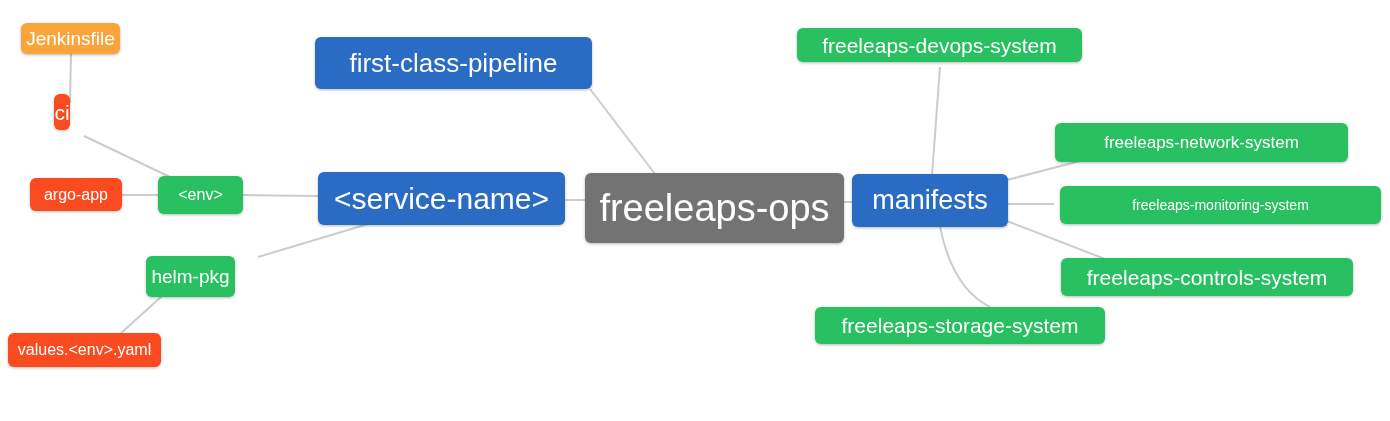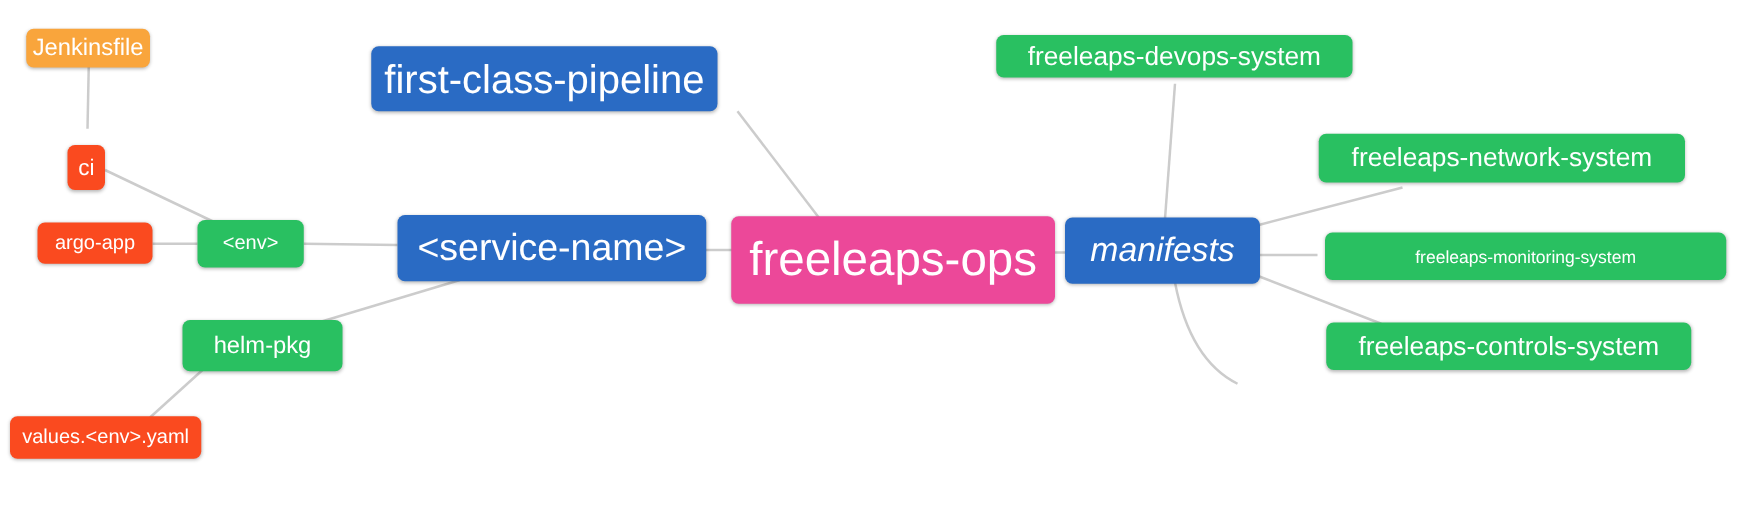--- a/index.html
+++ b/index.html
@@ -40,35 +40,35 @@
     box-shadow: 0 1px 3px rgba(0,0,0,0.28);
     white-space: nowrap;
     cursor: default;
     line-height: 1;
     user-select: none;
   }
   .blue   { background: #2a6bc4; }
   .green  { background: #29c061; }
   .red    { background: #fa4a1f; }
   .orange { background: #f9a53c; }
-  .dark   { background: #ec4899; }
+  .dark   { background: #737373; }
 
   
   .n-jenkinsfile { left: 21px;   top: 23px;  width: 99px;  height: 31px; font-size: 19px; }
-  .n-ci          { left: 54px;   top: 116px; width: 30px;  height: 36px; font-size: 18px; }
+  .n-ci          { left: 54px;   top: 94px; width: 16px;  height: 36px; font-size: 21px; }
   .n-argo-app    { left: 30px;   top: 178px; width: 92px;  height: 33px; font-size: 16px; }
   .n-env         { left: 158px;  top: 176px; width: 85px;  height: 38px; font-size: 16px; }
-  .n-helm-pkg    { left: 146px;  top: 256px; width: 128px; height: 41px; font-size: 19px; }
+  .n-helm-pkg    { left: 146px;  top: 256px; width: 89px; height: 41px; font-size: 19px; }
   .n-values      { left: 8px;    top: 333px; width: 153px; height: 34px; font-size: 16px; }
-  .n-first-class { left: 297px;  top: 37px;  width: 277px; height: 52px; font-size: 32px; }
+  .n-first-class { left: 315px;  top: 37px;  width: 277px; height: 52px; font-size: 26px; }
   .n-service     { left: 318px;  top: 172px; width: 247px; height: 53px; font-size: 30px; }
   .n-root        { left: 585px;  top: 173px; width: 259px; height: 70px; font-size: 38px; }
-  .n-manifests   { left: 852px;  top: 174px; width: 156px; height: 53px; font-size: 27px; font-style: italic; }
+  .n-manifests   { left: 852px;  top: 174px; width: 156px; height: 53px; font-size: 27px; }
   .n-devops      { left: 797px;  top: 28px;  width: 285px; height: 34px; font-size: 21px; }
-  .n-network     { left: 1055px; top: 107px; width: 293px; height: 39px; font-size: 21px; }
+  .n-network     { left: 1055px; top: 123px; width: 293px; height: 39px; font-size: 17px; }
   .n-monitoring  { left: 1060px; top: 186px; width: 321px; height: 38px; font-size: 14px; }
   .n-controls    { left: 1061px; top: 258px; width: 292px; height: 38px; font-size: 21px; }
   .n-storage     { left: 815px;  top: 307px; width: 290px; height: 37px; font-size: 21px; }
 </style>
 </head>
 <body>
 
 <div class="canvas">
 
   <svg class="edges" viewBox="0 0 1390 421" xmlns="http://www.w3.org/2000/svg">
@@ -109,14 +109,15 @@
   <div class="node blue n-manifests">manifests</div>
 
   <div class="node green n-devops">freeleaps-devops-system</div>
 
   <div class="node green n-network">freeleaps-network-system</div>
 
   <div class="node green n-monitoring">freeleaps-monitoring-system</div>
 
   <div class="node green n-controls">freeleaps-controls-system</div>
 
+  <div class="node green n-storage">freeleaps-storage-system</div>
 
 </div>
 
 </body></html>

